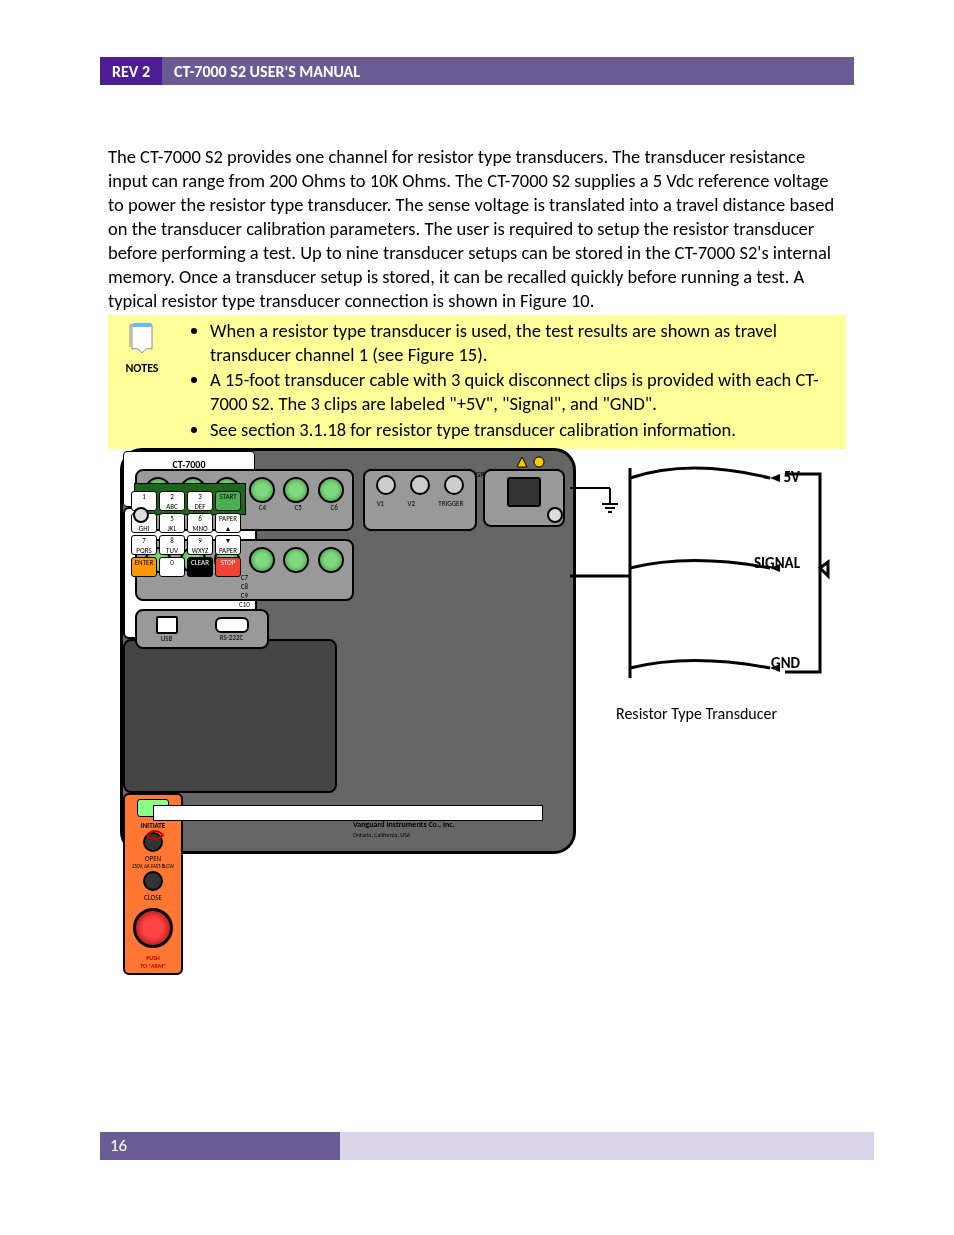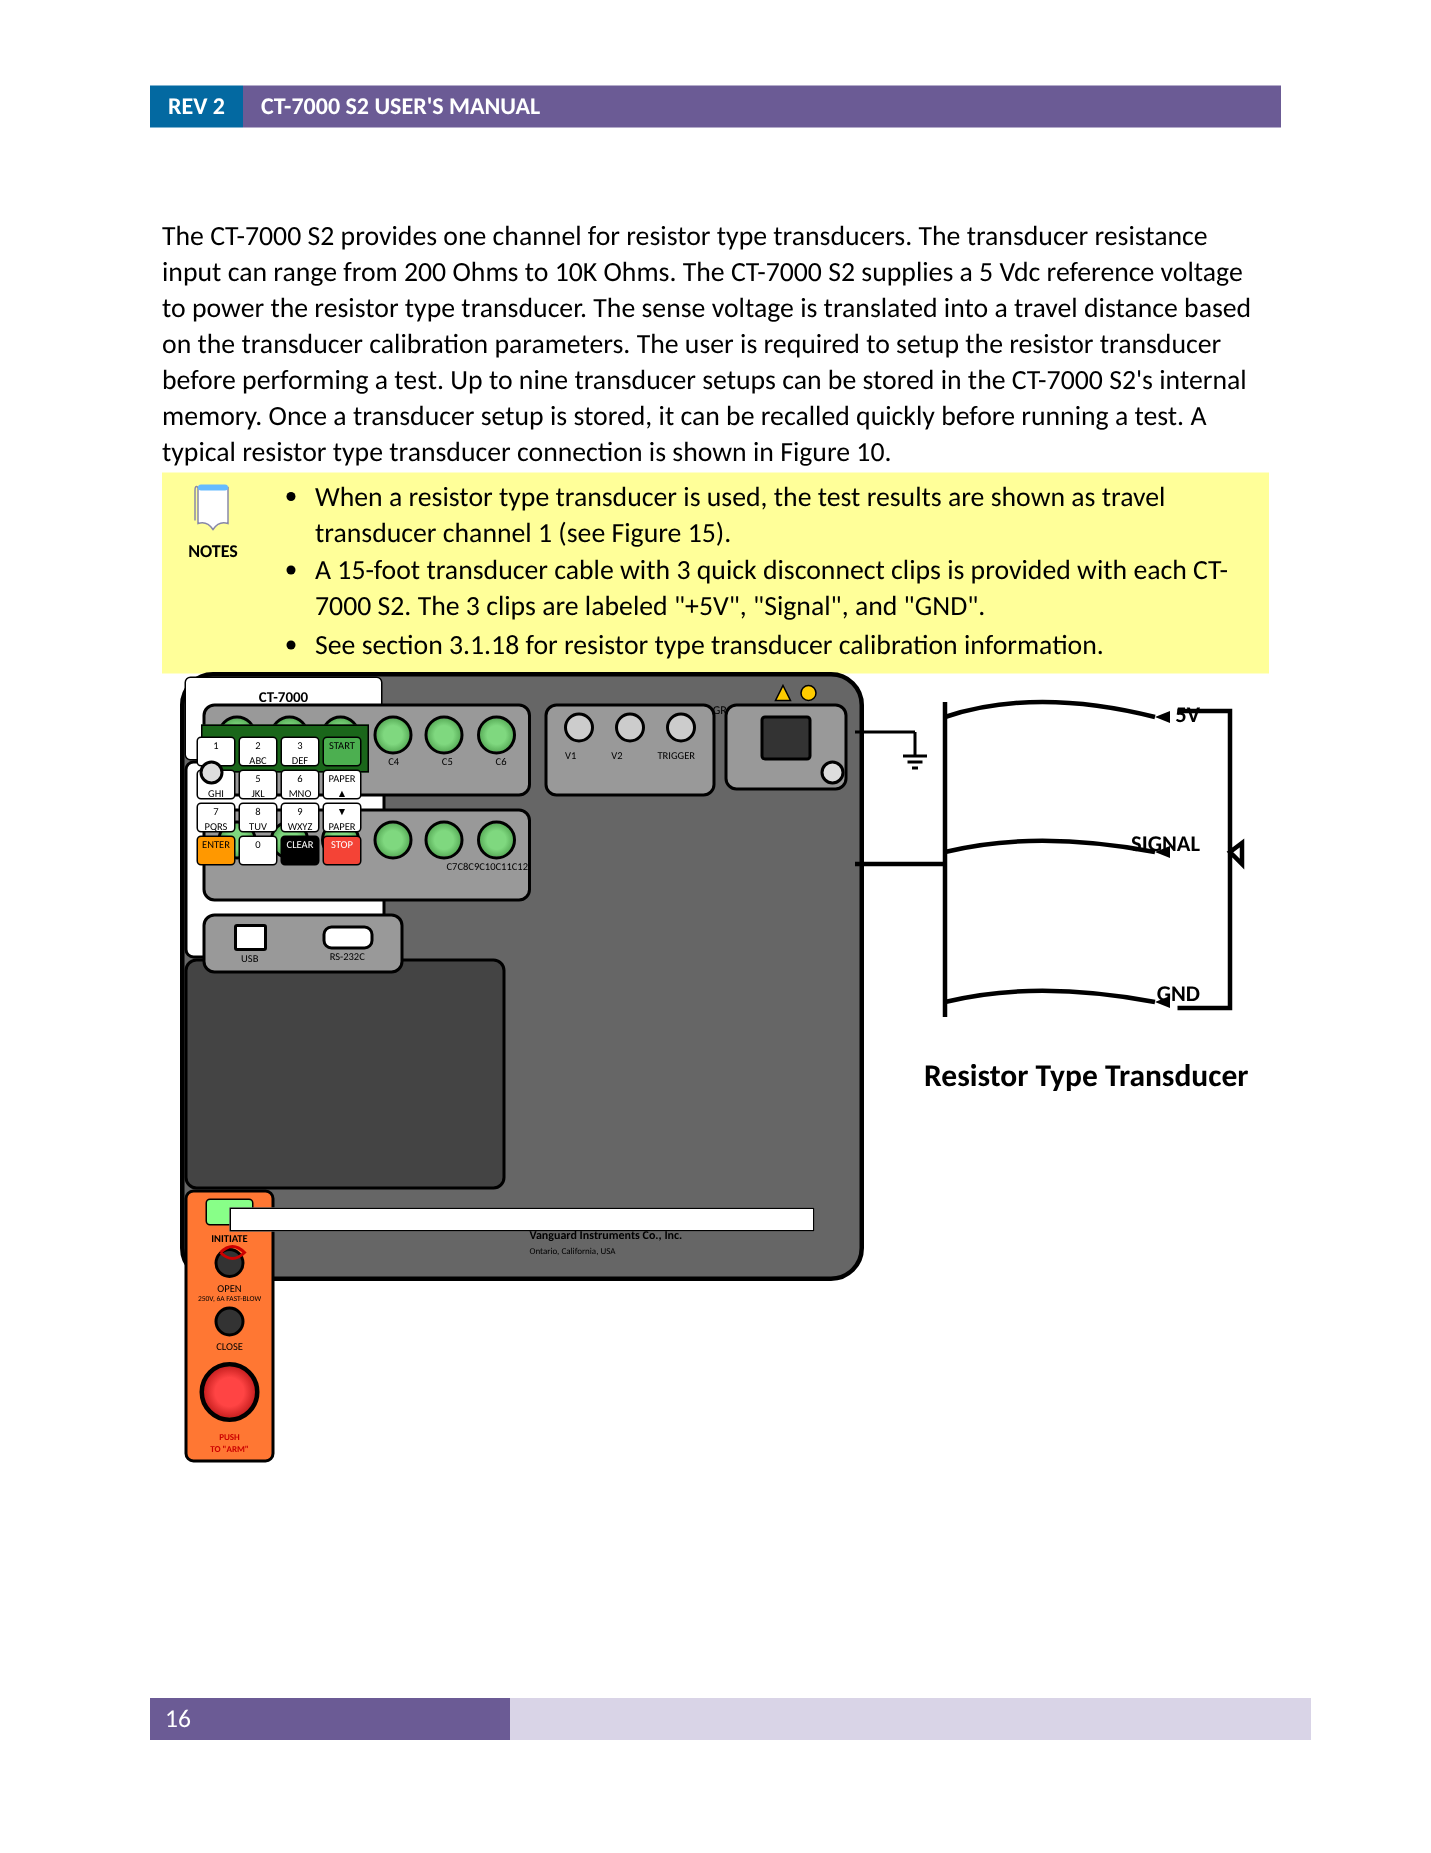--- a/index.html
+++ b/index.html
@@ -20,21 +20,21 @@
     top: 57px;
     left: 100px;
     right: 100px;
     height: 28px;
     display: flex;
     font-weight: bold;
     font-size: 16px;
     color: #fff;
   }
   .header-rev {
-    background: #0369a1;
+    background: #4c1d95;
     padding: 4px 12px;
     display: flex;
     align-items: center;
   }
   .header-title {
     background: #6b5b95;
     flex: 1;
     padding: 4px 12px;
     display: flex;
     align-items: center;
@@ -155,22 +155,22 @@
   .wire-label {
     position: absolute;
     font-weight: bold;
     font-size: 15px;
     right: 40px;
   }
   .rt-label {
     position: absolute;
     left: 470px;
     top: 256px;
-    font-weight: bold;
-    font-size: 21px;
+    font-weight: normal;
+    font-size: 16px;
     padding-left: 26px;
   }
 
   .footer {
     position: absolute;
     left: 100px;
     bottom: 75px;
     height: 28px;
     display: flex;
   }
@@ -246,21 +246,21 @@
 
       <div class="group-box contact-row2">
         <div style="display:flex;justify-content:space-around;padding:0 4px;">
           <span class="connector"></span>
           <span class="connector"></span>
           <span class="connector"></span>
           <span class="connector"></span>
           <span class="connector"></span>
           <span class="connector"></span>
         </div>
-        <div style="display:flex;justify-content:flex-end;">
+        <div style="display:flex;justify-content:center;flex-direction:column;">
           <span class="label-tiny">C7</span>
           <span class="label-tiny">C8</span>
           <span class="label-tiny">C9</span>
           <span class="label-tiny">C10</span>
           <span class="label-tiny">C11</span>
           <span class="label-tiny">C12</span>
         </div>
       </div>
 
       <div class="group-box v-trigger">

